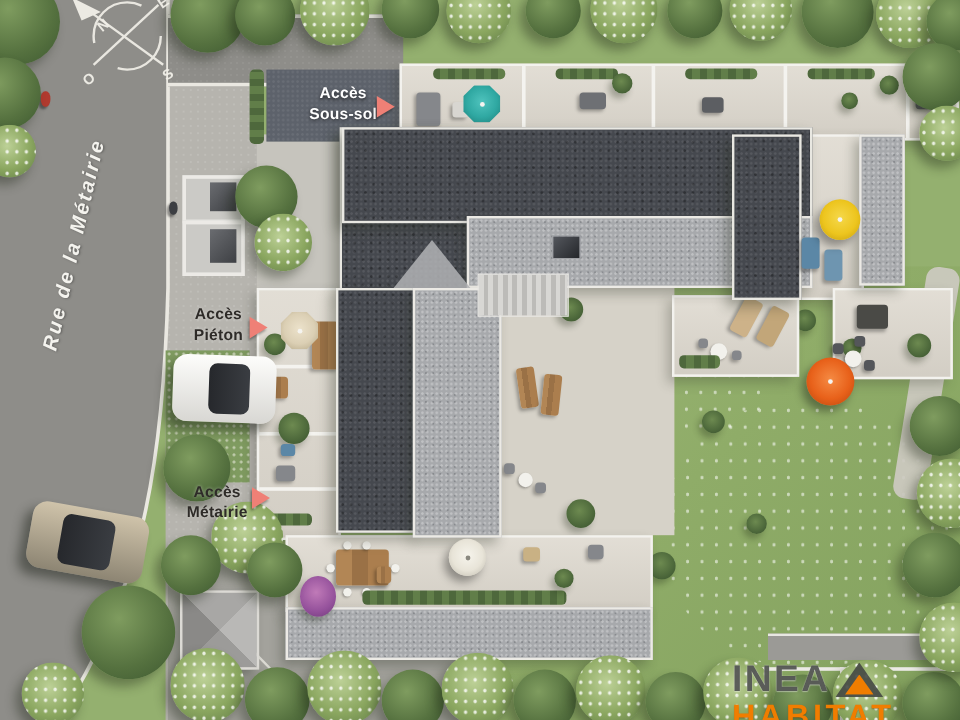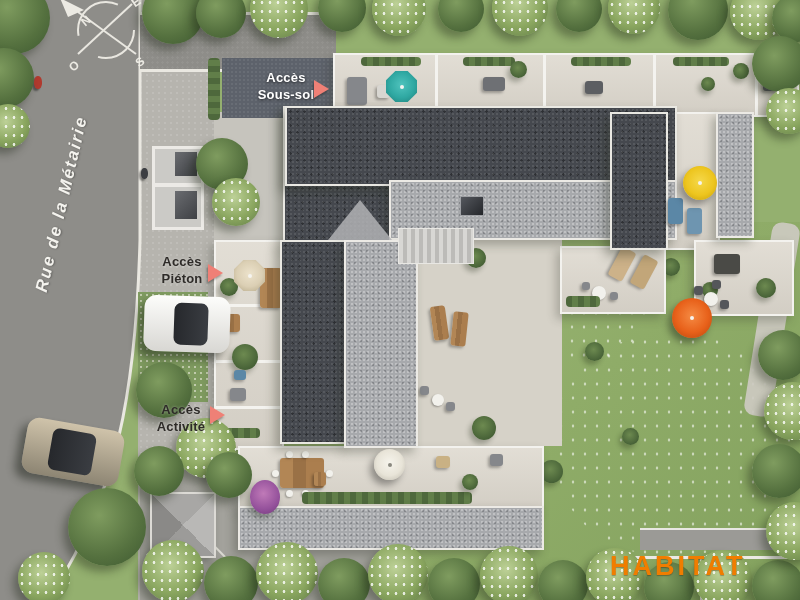--- a/index.html
+++ b/index.html
@@ -343,21 +343,27 @@
   <div class="arrow-right" style="left:314px;top:80px;"></div>
 
   <div class="label-access label-dark" style="left:146px;top:253px;width:72px;">
     <div>Accès</div>
     <div>Piéton</div>
   </div>
   <div class="arrow-right" style="left:208px;top:264px;"></div>
 
   <div class="label-access label-dark" style="left:142px;top:401px;width:78px;">
     <div>Accès</div>
-    <div>Activité</div>
+    <div>Métairie</div>
   </div>
   <div class="arrow-right" style="left:210px;top:406px;"></div>
 
   <div id="logo">
+    <div class="row1">
+      <span class="name">INEA</span>
+      <span class="tri-outer">
+        <span class="tri-inner"></span>
+      </span>
+    </div>
     <div class="tagline">HABITAT</div>
   </div>
 
 </div>
 
 </body></html>

